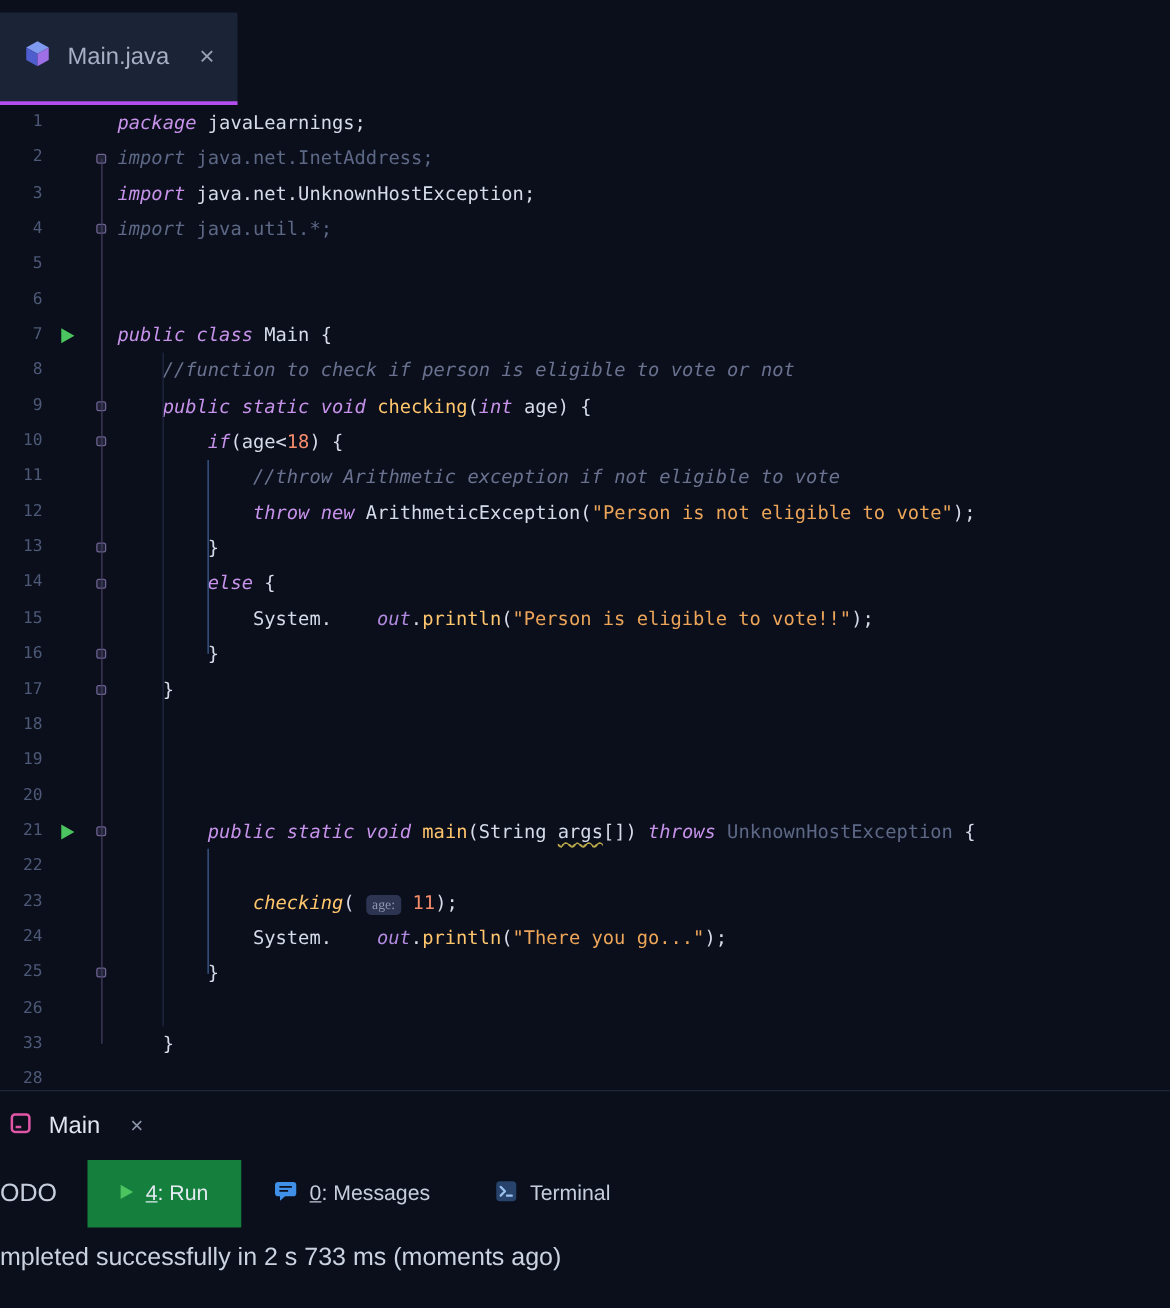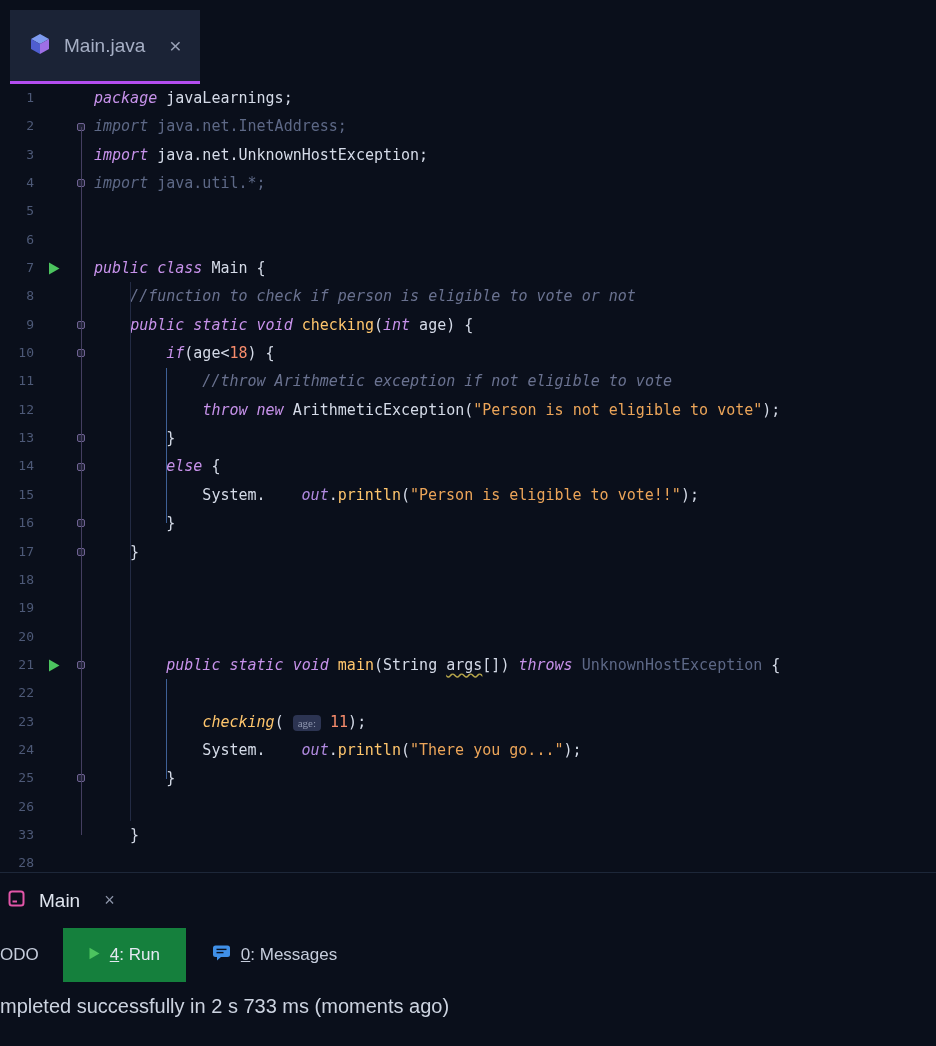--- a/index.html
+++ b/index.html
@@ -3,21 +3,21 @@
 <meta charset="utf-8">
 <style>
   * { box-sizing: border-box; margin: 0; padding: 0; }
   html,body { width: 936px; height: 1046px; overflow: hidden; }
   body {
     background: var(--background, #0a0f1b);
     font-family: "Liberation Sans", sans-serif;
   }
 
   
-  .tab-bar { height: 84px; display: flex; align-items: flex-end; padding-left: 10px; }
+  .tab-bar { height: 84px; display: flex; align-items: flex-end; }
   .editor-tab {
     height: 74px; display: flex; align-items: center; gap: 12px;
     padding: 0 18px; background: var(--tab-background);
     border-bottom: 3px solid var(--tab-underline-accent);
   }
   .tab-title { font-size: 19px; color: #a6afc5; }
   .tab-close { font-size: 21px; color: #99a1b6; margin-left: 12px; line-height: 1; }
 
   
   .editor {
@@ -52,21 +52,21 @@
   .tk-in  { background: var(--inlay-chip-bg); color: var(--inlay-chip-text); font-size: 11px;
             border-radius: 4px; padding: 2px 5px; font-family: Liberation Serif, serif; }
 
   
   .divider { height: 1px; background: #1d2739; }
   .tw-header { height: 55px; display: flex; align-items: center; padding-left: 8px; gap: 14px; }
   .tw-title { font-size: 19px; color: #e0e5ef; }
   .tw-close { font-size: 18px; color: #8b93a7; margin-left: 10px; }
 
   .tw-tabs { height: 54px; display: flex; align-items: center; }
-  .todo-label { font-size: 17px; color: #c6cddc; }
+  .todo-label { font-size: 20px; color: #c6cddc; }
   .tw-tab { display: flex; align-items: center; gap: 10px; font-size: 17px; color: #c6cddc;
             height: 100%; padding: 0 26px; }
   .tw-tab.selected { background: #15803d; color: #e4e9f2; margin-left: 24px; }
   .mnemonic { text-decoration: underline; }
 
   .tw-status { font-size: 20px; color: #ccd3e0; padding-top: 13px; }
 </style>
 </head>
 <body>
 
@@ -157,17 +157,27 @@
         <svg width="19" height="17" viewBox="0 0 19 17">
           <rect x="1" y="1.5" width="17" height="11.5" rx="2.5" fill="var(--messages-icon-blue)"></rect>
           <path d="M5 12.5 v4 l4.5 -4 z" fill="var(--messages-icon-blue)"></path>
           <line x1="4.5" y1="5.4" x2="14.5" y2="5.4" stroke="#0a0f1b" stroke-width="1.4"></line>
           <line x1="4.5" y1="8.6" x2="11.5" y2="8.6" stroke="#0a0f1b" stroke-width="1.4"></line>
         </svg>
       </span>
       <span><span class="mnemonic">0</span><span>: Messages</span></span>
     </div>
 
+    <div class="tw-tab">
+      <span>
+        <svg width="18" height="18" viewBox="0 0 18 18">
+          <rect x="1" y="1" width="16" height="16" rx="3" fill="#27436b"></rect>
+          <path d="M4.5 5.5 l3.5 3.5 l-3.5 3.5" stroke="#9cc3f0" stroke-width="1.7" fill="none" stroke-linecap="round" stroke-linejoin="round"></path>
+          <line x1="9.5" y1="12.5" x2="13.5" y2="12.5" stroke="#9cc3f0" stroke-width="1.7" stroke-linecap="round"></line>
+        </svg>
+      </span>
+      <span>Terminal</span>
+    </div>
   </div>
 
   <div class="tw-status">mpleted successfully in 2 s 733 ms (moments ago)</div>
 
 </div>
 
 </body></html>

